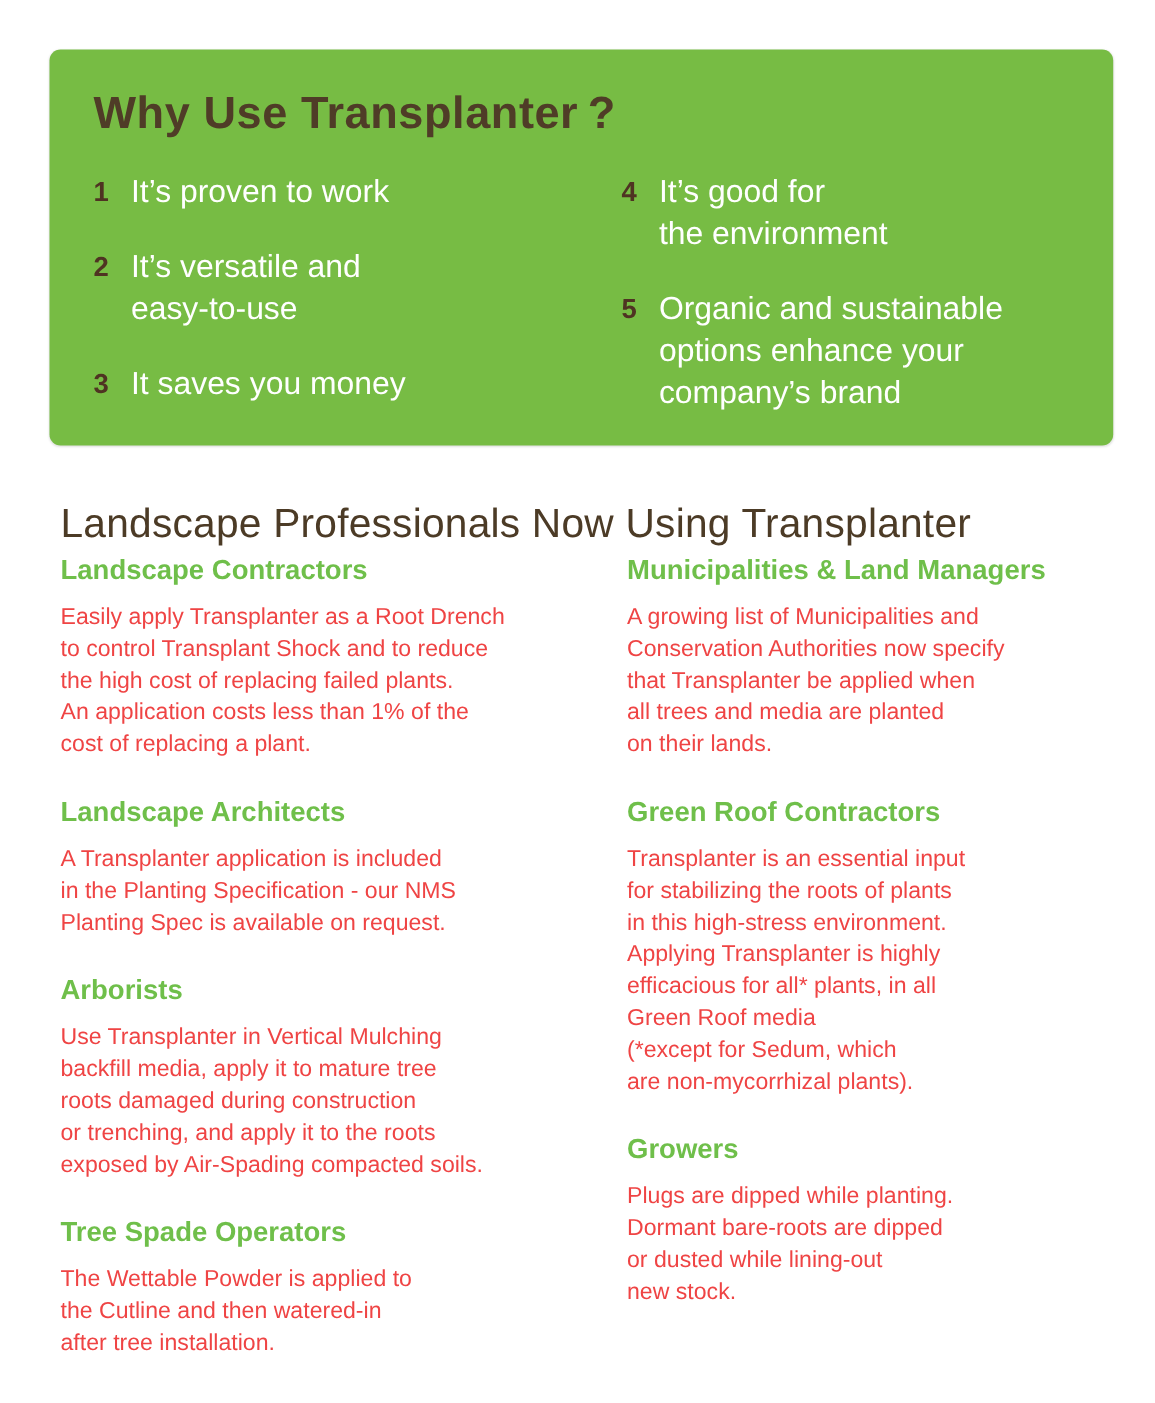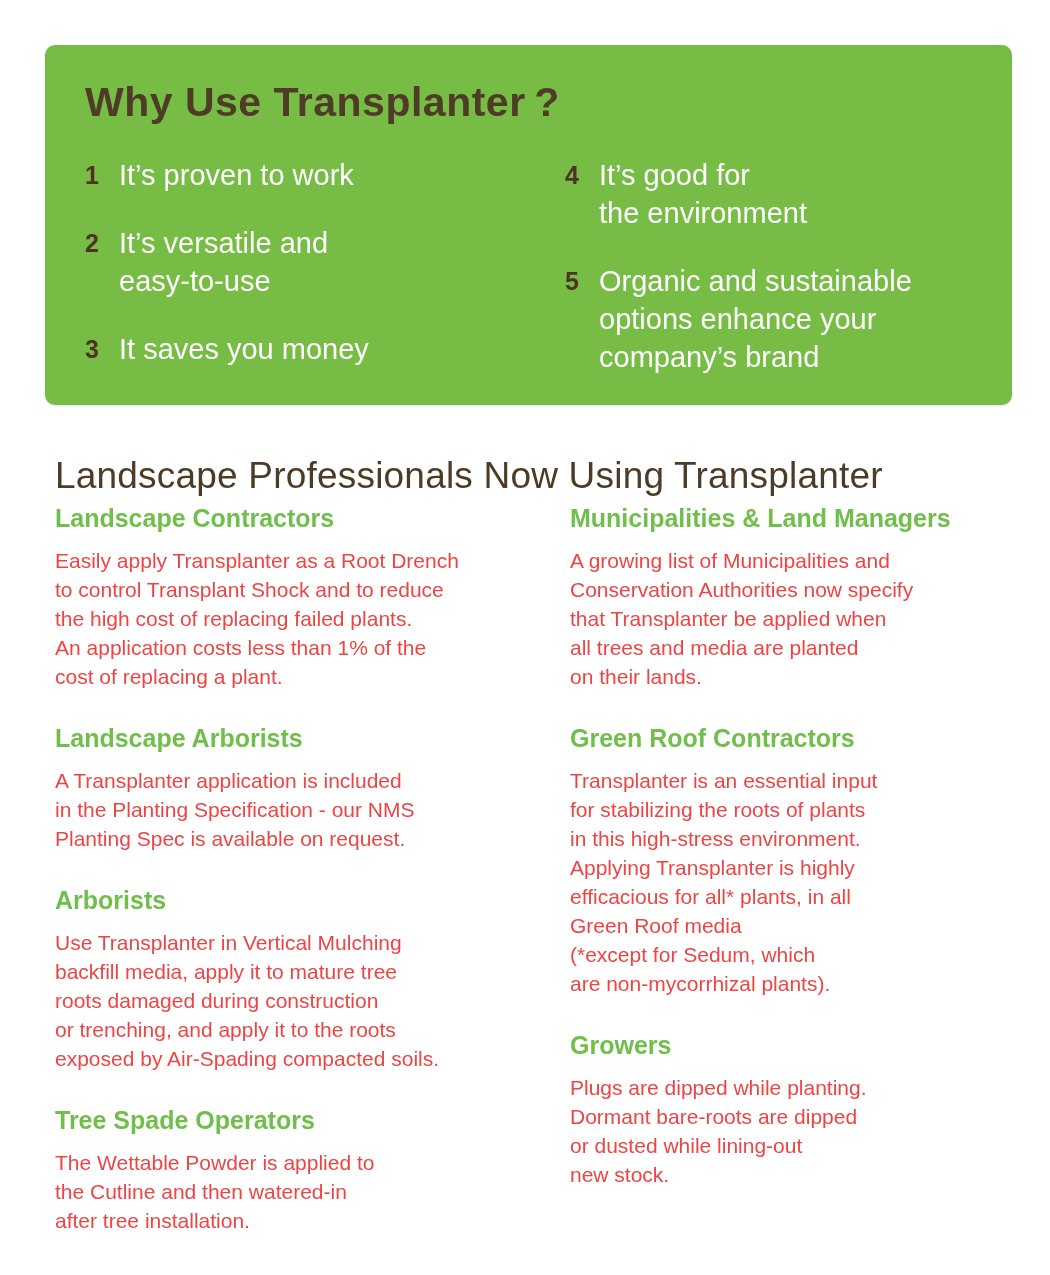--- a/index.html
+++ b/index.html
@@ -136,21 +136,21 @@
     <div class="col">
       <div class="section">
         <h3 class="section-title">Landscape Contractors</h3>
         <p class="section-body">Easily apply Transplanter as a Root Drench
 to control Transplant Shock and to reduce
 the high cost of replacing failed plants.
 An application costs less than 1% of the
 cost of replacing a plant.</p>
       </div>
       <div class="section">
-        <h3 class="section-title">Landscape Arborists</h3>
+        <h3 class="section-title">Landscape Architects</h3>
         <p class="section-body">A Transplanter application is included
 in the Planting Specification - our NMS
 Planting Spec is available on request.</p>
       </div>
       <div class="section">
         <h3 class="section-title">Arborists</h3>
         <p class="section-body">Use Transplanter in Vertical Mulching
 backfill media, apply it to mature tree
 roots damaged during construction
 or trenching, and apply it to the roots

